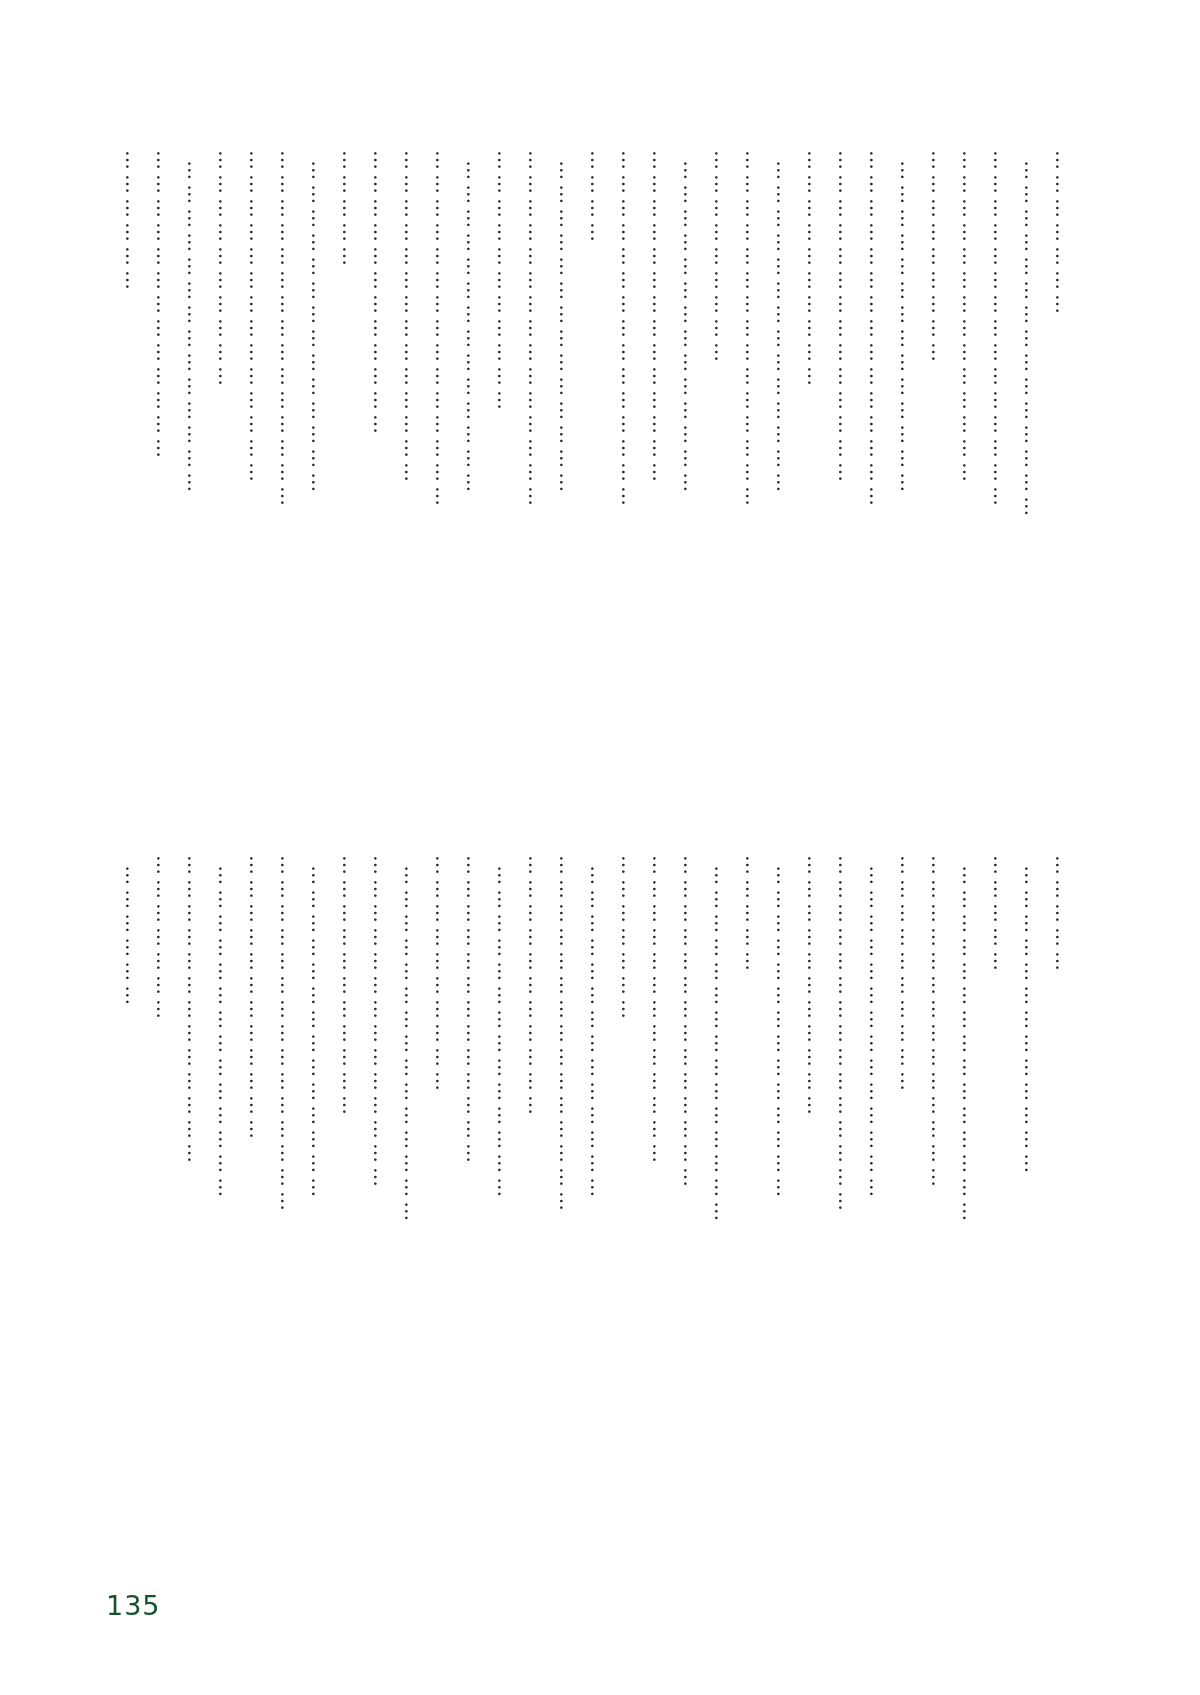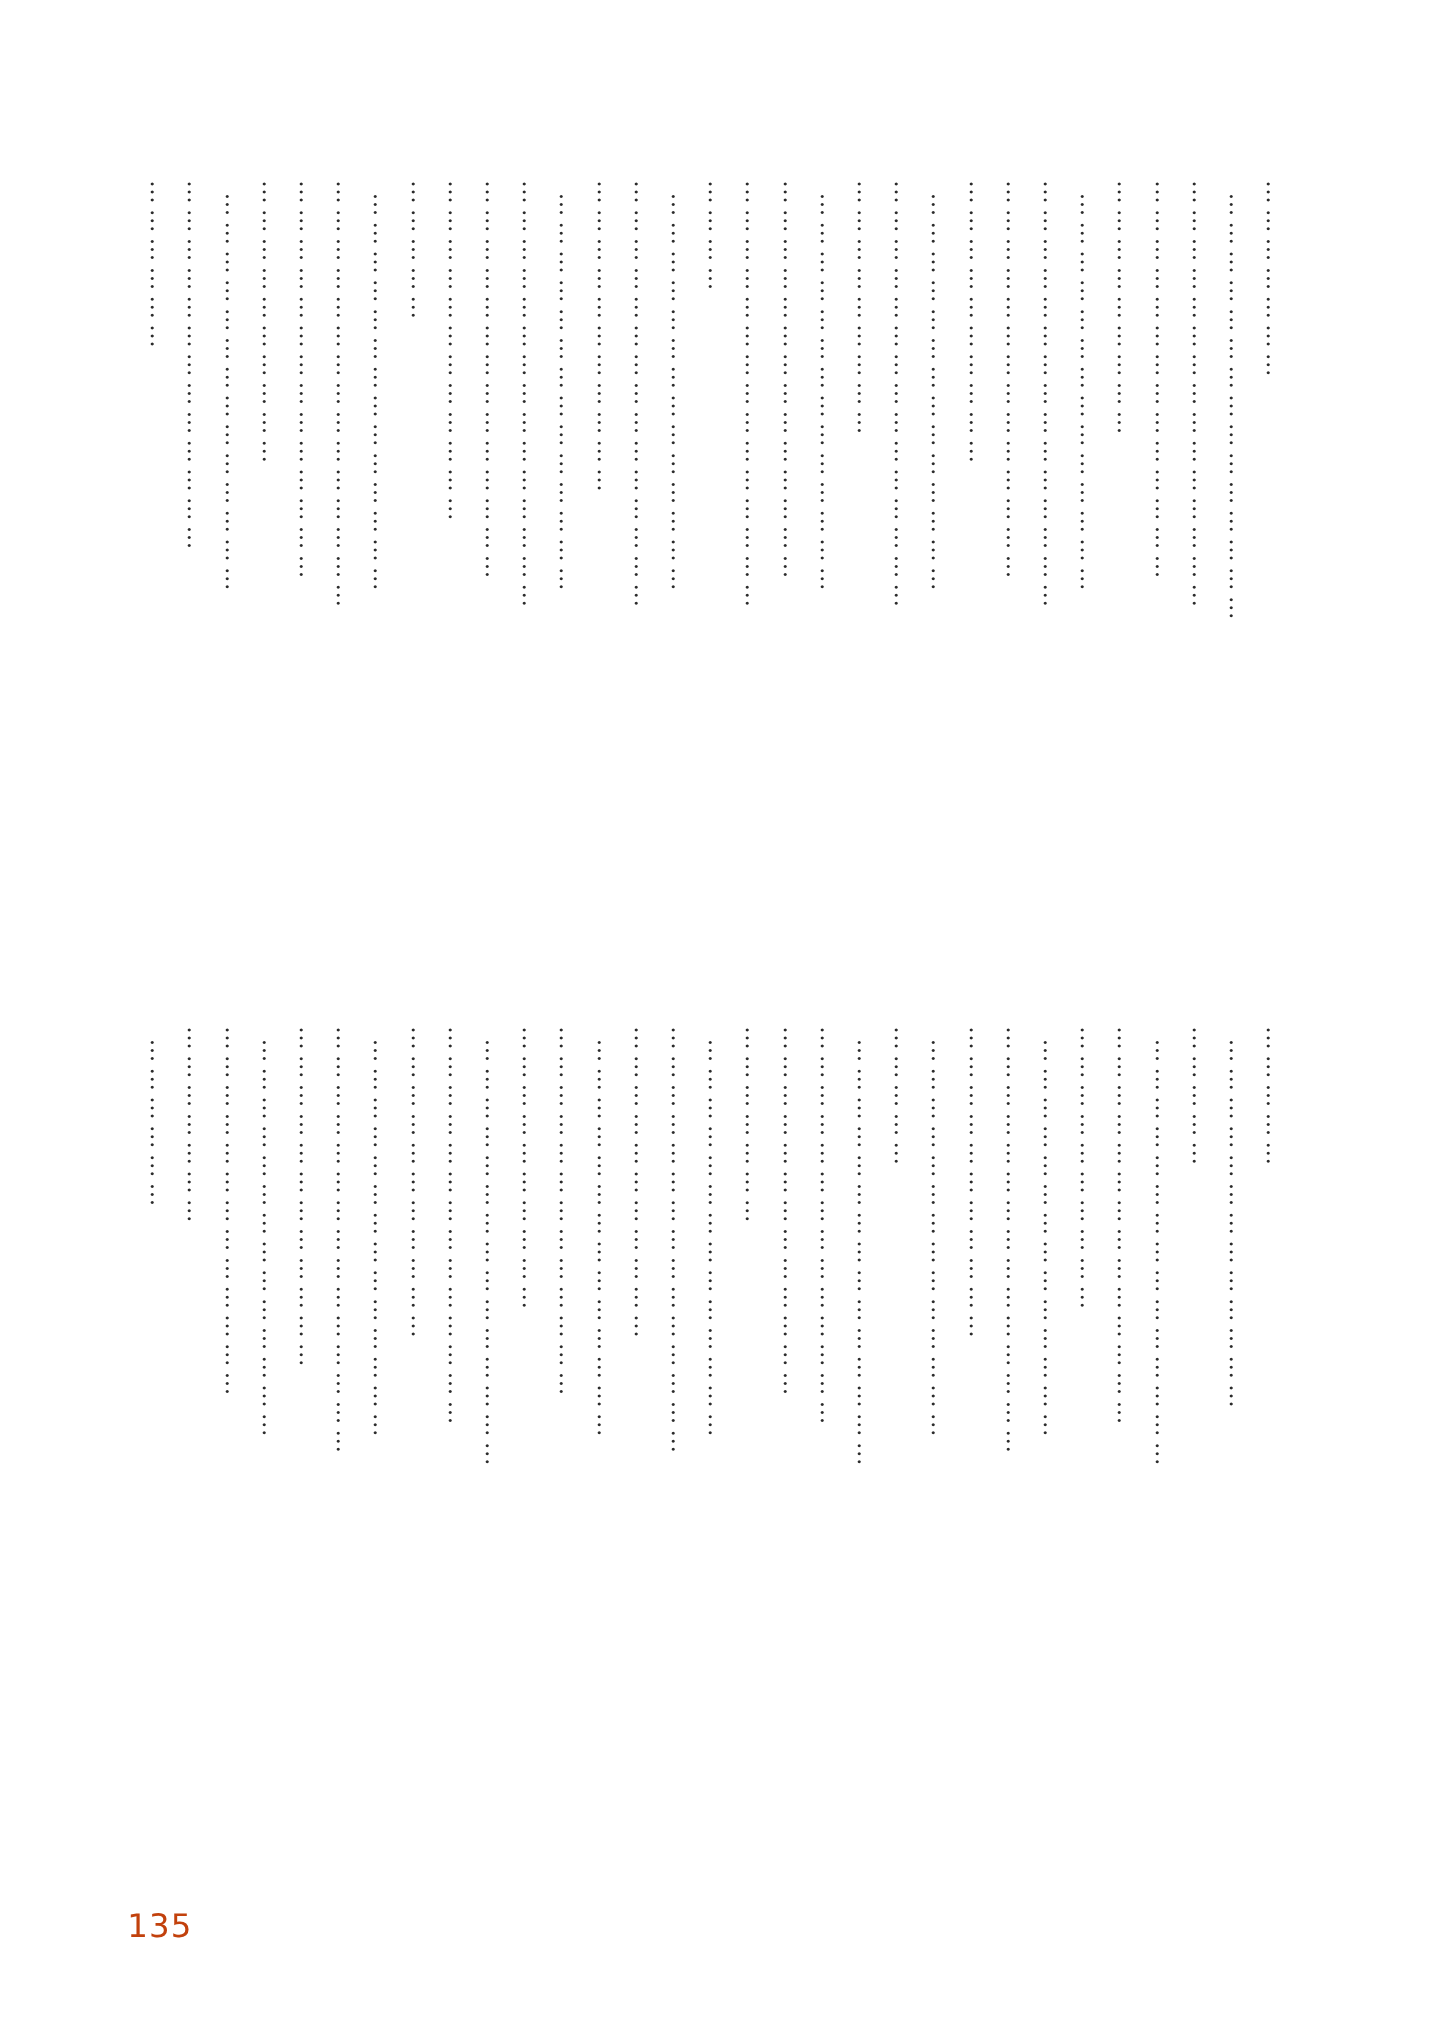--- a/index.html
+++ b/index.html
@@ -32,21 +32,21 @@
     white-space: pre;
   }
   #band-top { top: 150px; height: 662px; }
   #band-bottom { top: 855px; height: 678px; }
   .page-number {
     position: absolute;
     left: 106px;
     top: 1590px;
     font-family: "DejaVu Sans", "Liberation Sans", sans-serif;
     font-size: 27px;
-    color: #c2410c;
+    color: #14532d;
     letter-spacing: 1px;
   }
 </style>
 </head>
 <body>
 
 <div class="page">
   <div class="band" id="band-top">
       <div class="col">…………………</div>
       <div class="col"> ………………………………………</div>

